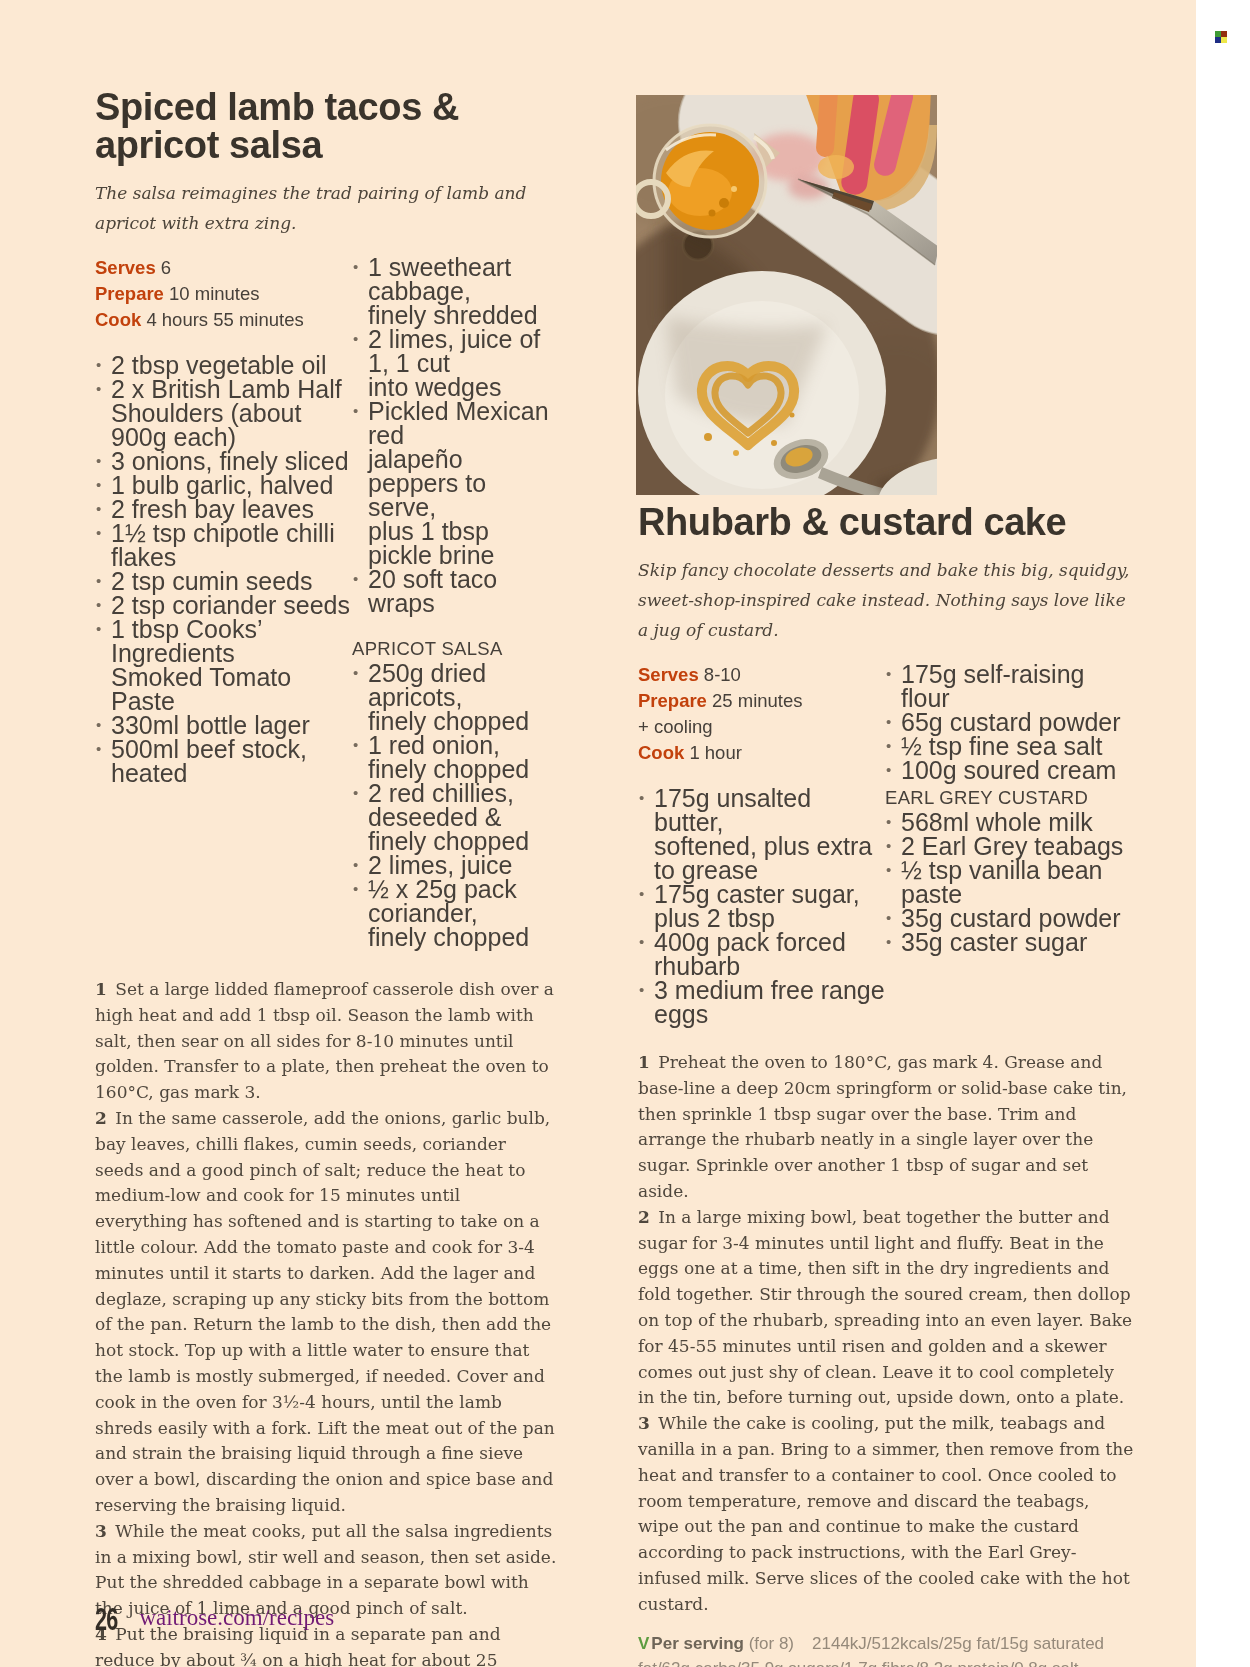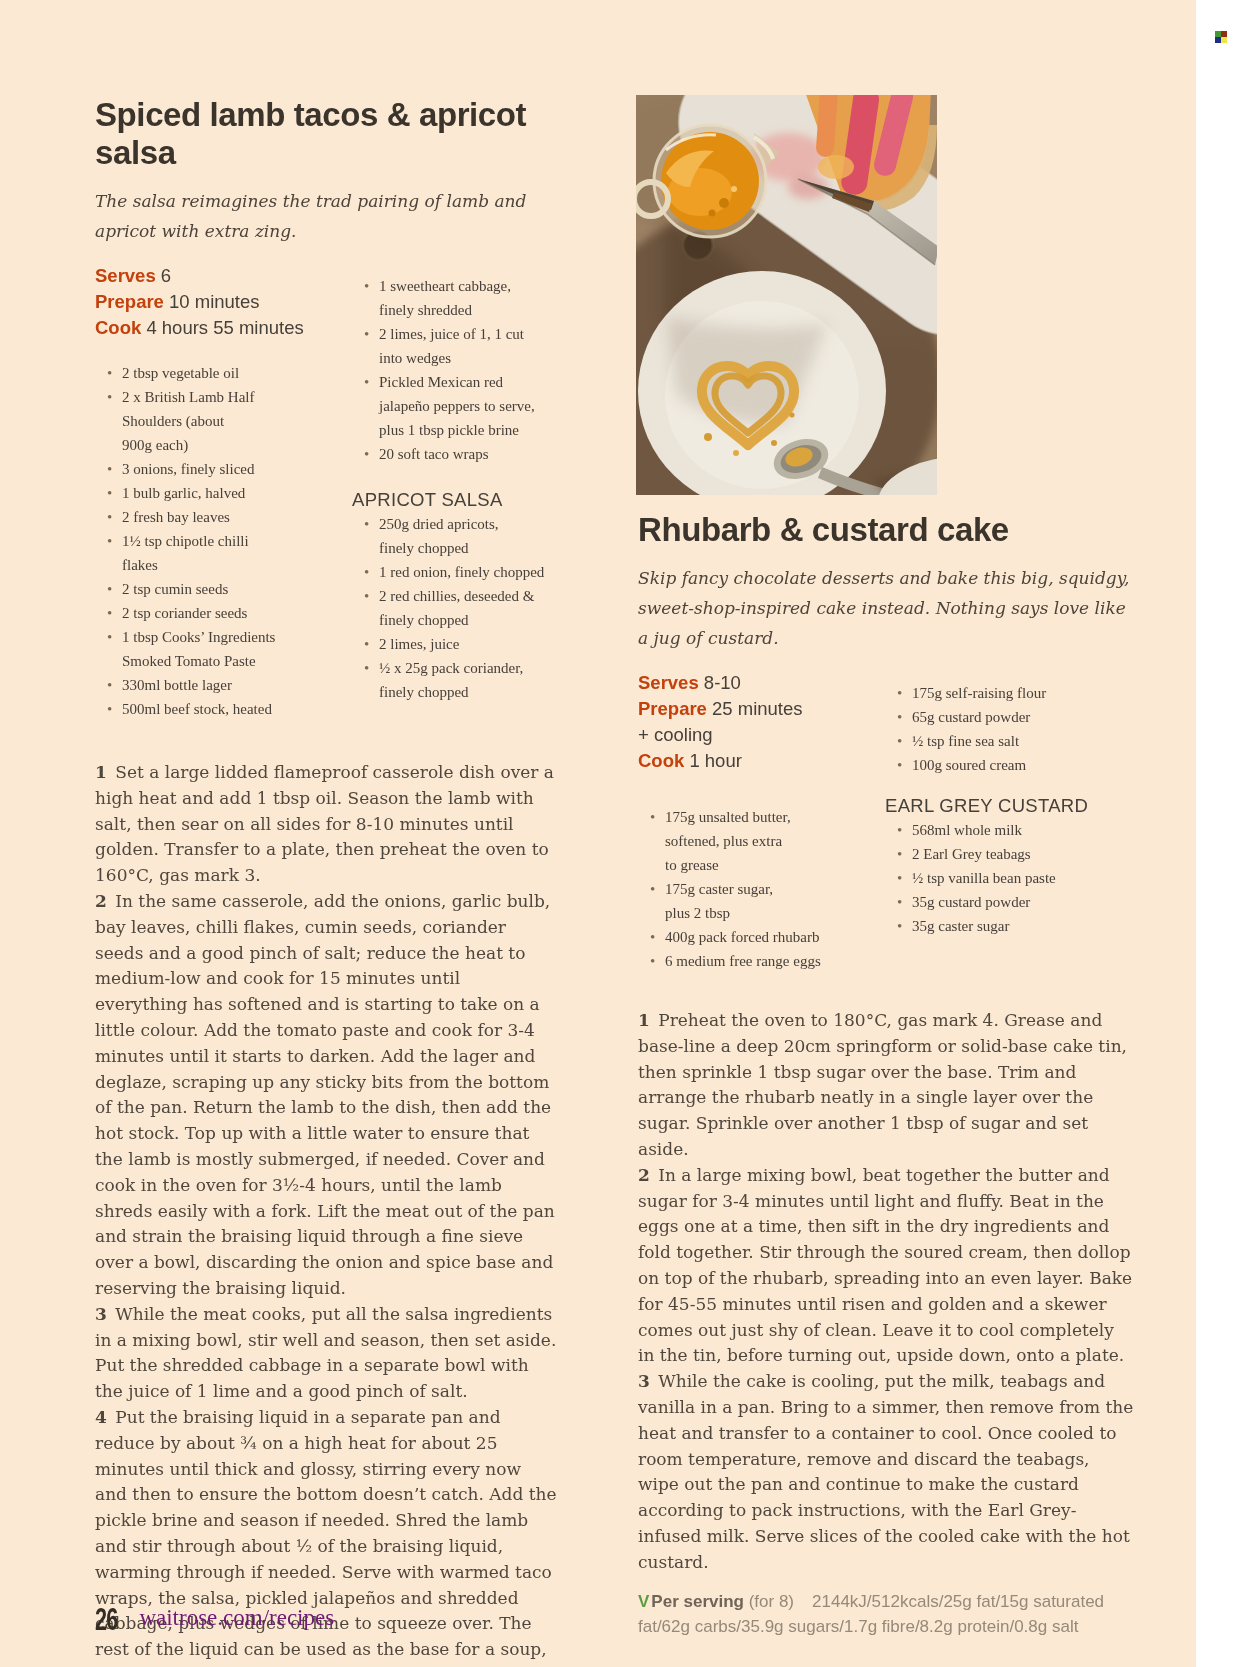--- a/index.html
+++ b/index.html
@@ -7,35 +7,35 @@
         font-family:"Liberation Sans",sans-serif;color:#46403a;}
   .white-edge{position:absolute;top:0;right:0;width:54px;height:100%;background:#ffffff;}
   .reg-mark{position:absolute;top:31px;right:23px;width:12px;height:12px;
             display:grid;grid-template-columns:1fr 1fr;grid-template-rows:1fr 1fr;}
   .reg-q1{background:#3f9b35}.reg-q2{background:#922d0e}.reg-q3{background:#1e2d85}.reg-q4{background:#ede74a}
 
   .recipe{position:absolute;}
   .recipe-lamb{left:95px;top:88px;width:462px;}
   .recipe-cake{left:638px;top:503px;width:497px;}
 
-  h1.rtitle{margin:8px 0 14px;font-size:33px;line-height:38px;font-weight:600;
+  h1.rtitle{margin:0 0 14px;font-size:38px;line-height:38px;font-weight:600;
             letter-spacing:-.4px;color:#3a342c;}
   .intro{margin:0 0 17px;font-family:"DejaVu Serif",serif;font-style:italic;
          font-size:17px;line-height:30px;color:#4c443a;}
 
   .cols{display:flex;}
   .recipe-lamb .colA{width:257px;flex:none;}
   .recipe-lamb .colB{flex:1;min-width:0;}
   .cake-cols{display:grid;grid-template-columns:247px 1fr;}
 
   .meta{margin-bottom:20px;}
   .meta-line{font-size:18.5px;line-height:26px;}
   .meta-line b{font-weight:700;color:#c2410c;}
 
-  ul.ing{list-style:none;margin:11px;padding:0;font-size:15px;line-height:24px;font-family:Liberation Serif, serif;}
+  ul.ing{list-style:none;margin:0;padding:0;font-size:25px;line-height:24px;}
   ul.ing li{position:relative;padding-left:16px;white-space:pre-line;}
   ul.ing li::before{content:"•";position:absolute;left:1px;top:0;color:#776b5c;font-size:15px;}
 
   .subhead{margin:22px 0 0;font-size:18.5px;line-height:24px;font-weight:400;
            letter-spacing:.3px;color:#46403a;}
   .subgroup .ing{margin-top:0;}
 
   .method{margin-top:28px;font-family:"DejaVu Serif",serif;font-size:17px;
           line-height:25.8px;color:#4f473d;}
   .method p.step{margin:0;}
@@ -256,21 +256,21 @@
           </ul>
       </div>
       <div>
         <ul class="ing">
             <li>175g unsalted butter,
 softened, plus extra
 to grease</li>
             <li>175g caster sugar,
 plus 2 tbsp</li>
             <li>400g pack forced rhubarb</li>
-            <li>6 medium free range eggs</li>
+            <li>3 medium free range eggs</li>
           </ul>
       </div>
       <div class="subgroup">
         <h3 class="subhead" style="margin-top:0">EARL GREY CUSTARD</h3>
         <ul class="ing">
             <li>568ml whole milk</li>
             <li>2 Earl Grey teabags</li>
             <li>½ tsp vanilla bean paste</li>
             <li>35g custard powder</li>
             <li>35g caster sugar</li>

